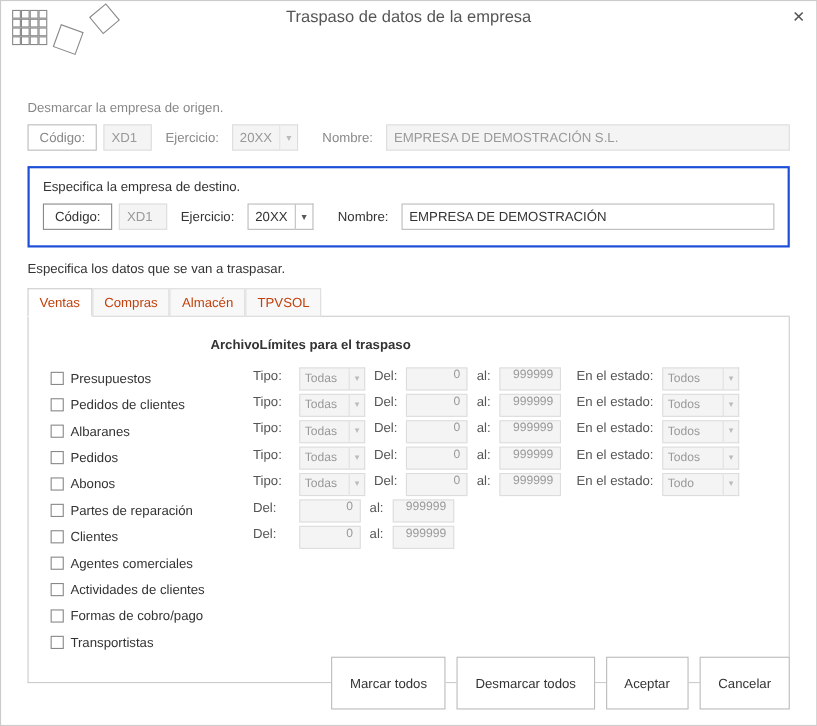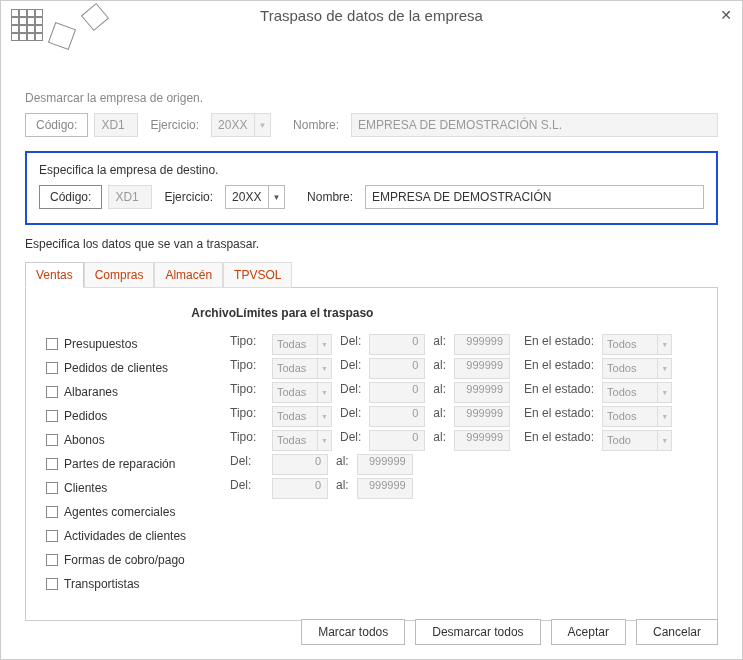--- a/index.html
+++ b/index.html
@@ -38,21 +38,21 @@
 .chk { width: 12px; height: 12px; border: 1px solid #888; display: inline-block; margin-right: 6px; flex-shrink: 0; }
 .arch-label { width: 166px; }
 .lim { display: flex; align-items: flex-start; gap: 8px; }
 .lbl-sm { width: 34px; color: #555; }
 .lbl-inline { color: #555; }
 .dd-sm { border: 1px solid #ddd; background: #f4f4f4; color: #999; height: 21px; width: 46px; padding: 0 4px; display: flex; align-items: center; font-size: 11px; }
 .dd-sm-btn { width: 14px; height: 21px; border: 1px solid #ddd; border-left: none; background: #f4f4f4; display: flex; align-items: center; justify-content: center; font-size: 7px; color: #bbb; }
 .num-in { border: 1px solid #ddd; background: #f4f4f4; color: #999; height: 21px; width: 56px; text-align: right; padding: 0 6px; font-size: 11px; }
 .state-dd { border: 1px solid #ddd; background: #f4f4f4; color: #999; height: 21px; width: 56px; padding: 0 4px; display: flex; align-items: center; font-size: 11px; }
 .footer { position: absolute; bottom: 14px; right: 24px; display: flex; gap: 10px; }
-.btn { border: 1px solid #bbb; background: #fff; padding: 5px 16px; font-size: 12px; color: #333; cursor: pointer; }
+.btn { border: 1px solid #bbb; background: #fff; padding: 16px 16px; font-size: 12px; color: #333; cursor: pointer; }
 .sp { flex-shrink: 0; }
 </style>
 </head>
 <body>
 
 <div class="titlebar">
   <span class="titlebar-text">Traspaso de datos de la empresa</span>
   <span class="close-btn">✕</span>
 </div>
 

